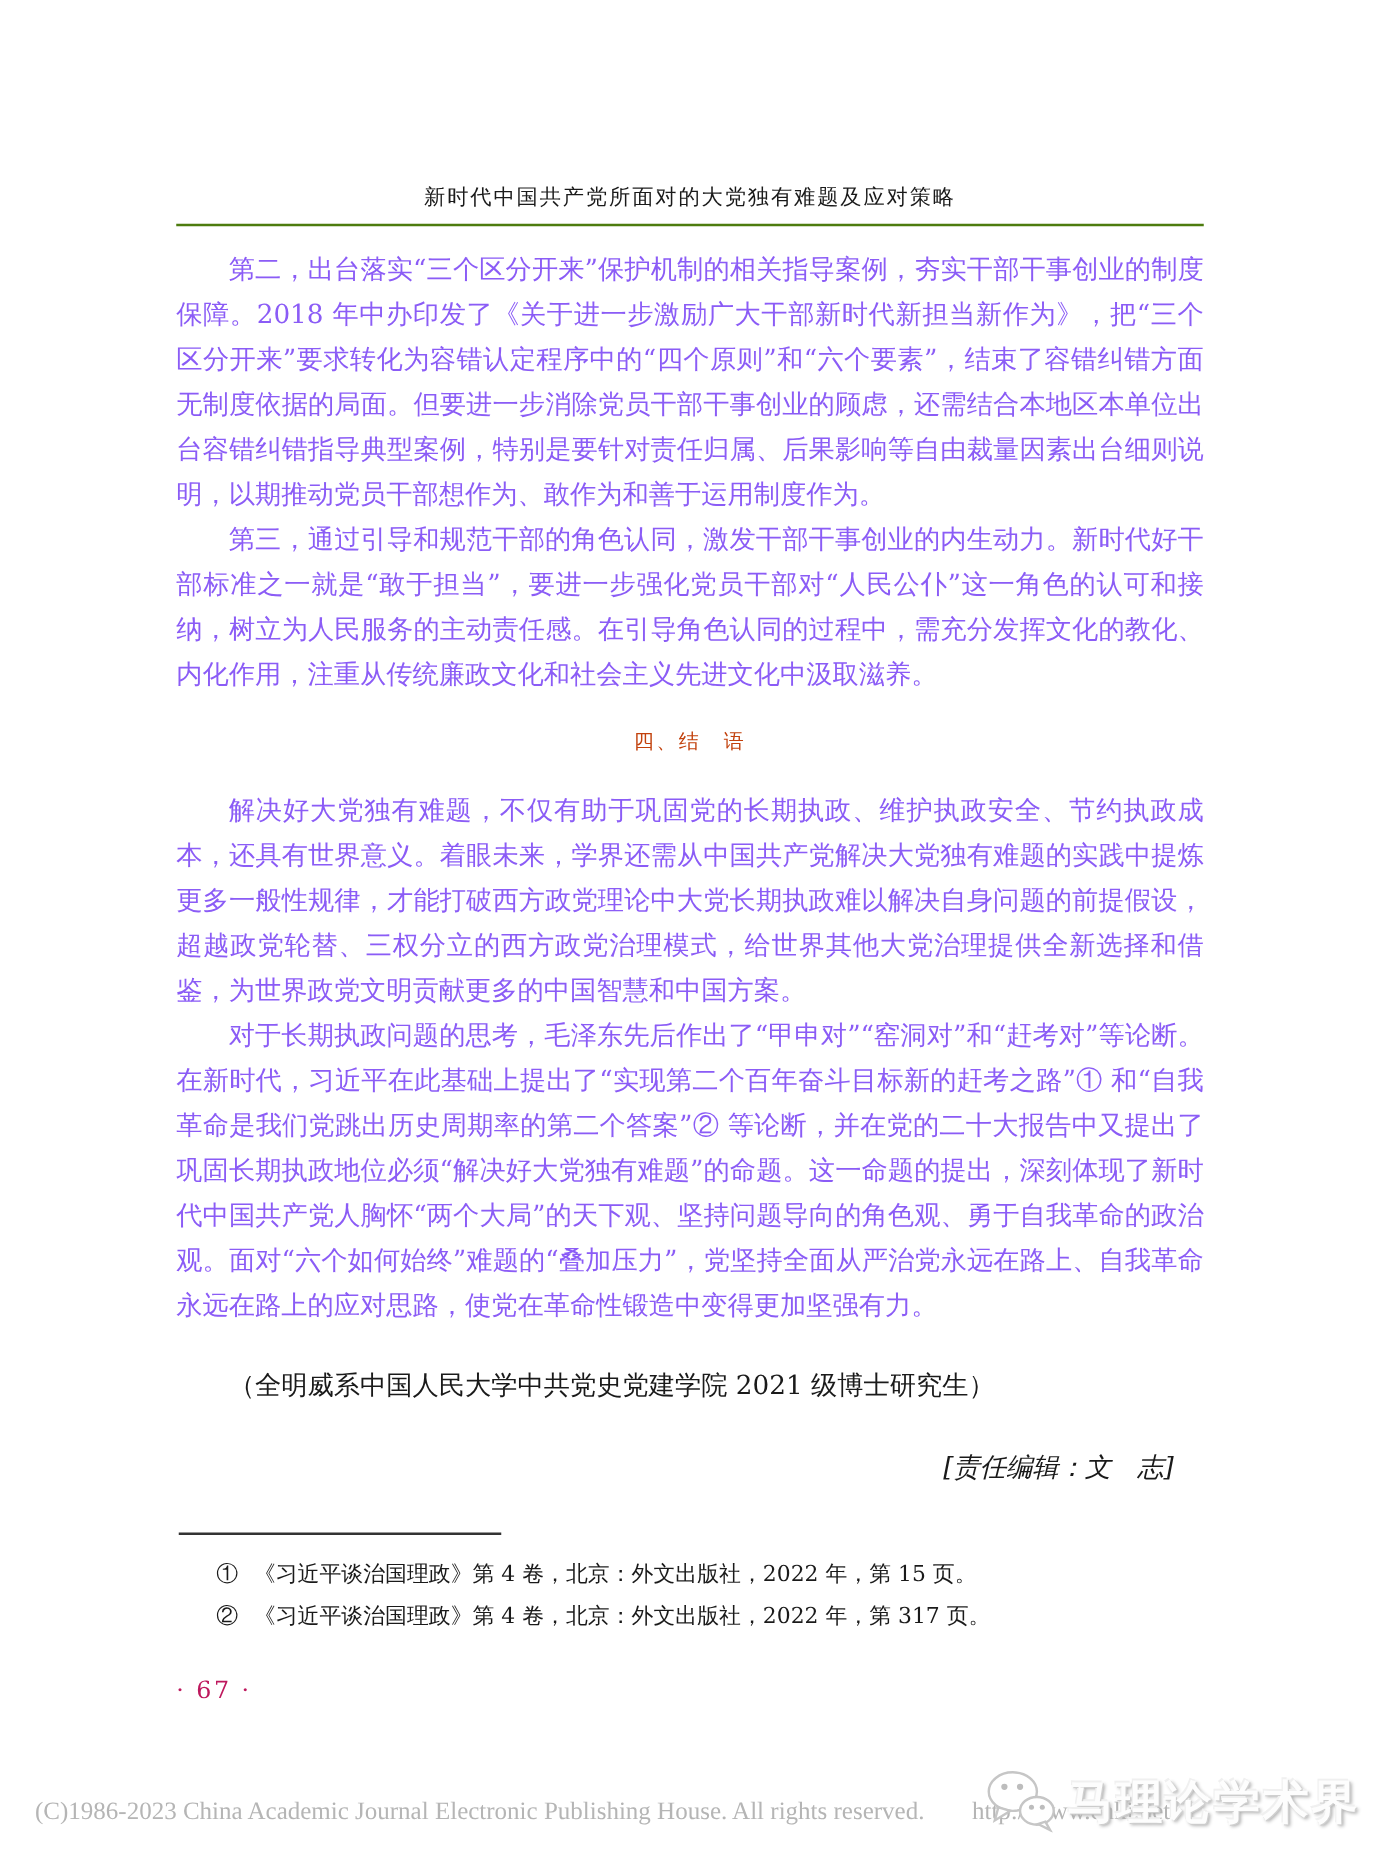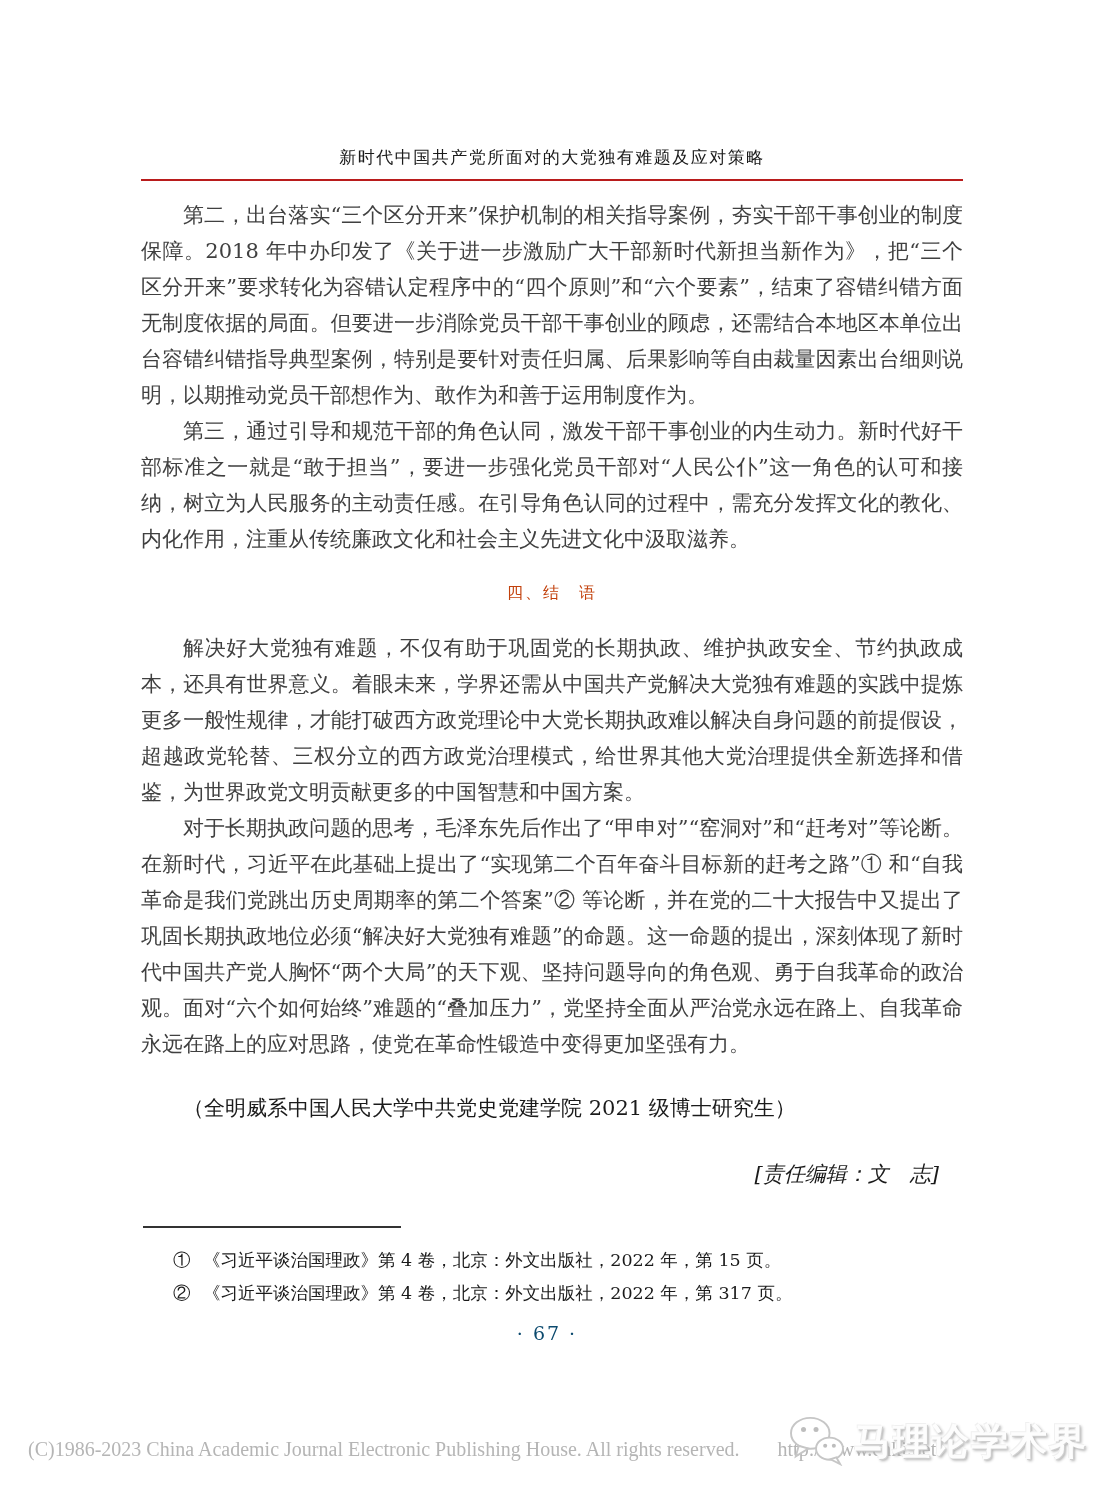--- a/index.html
+++ b/index.html
@@ -5,25 +5,25 @@
   html,body{margin:0;padding:0;}
   body{
     width:1102px;height:1496px;position:relative;overflow:hidden;
     background:#ffffff;
     font-family:"DejaVu Serif","Liberation Serif",serif;
     color:#141414;
   }
   .article{position:absolute;left:141px;top:146px;width:822px;}
   .running-title{
     text-align:center;font-size:17px;letter-spacing:1.5px;color:#1a1a1a;
-    padding-bottom:10px;border-bottom:2px solid #b91c1c;margin:0;font-weight:normal;
+    padding-bottom:10px;border-bottom:2px solid #4d7c0f;margin:0;font-weight:normal;
   }
   .body-par{
     font-size:21px;line-height:36px;text-align:justify;text-indent:2em;
-    margin:0;color:#404040;
+    margin:0;color:#8b5cf6;
   }
   .par-first{margin-top:16px;}
   .section-heading{
     text-align:center;font-size:16px;font-weight:normal;color:#c2410c;
     margin:26px 0 26px 0;letter-spacing:2px;
   }
   .author-note{
     font-size:21px;line-height:36px;text-indent:2em;margin:28px 0 0 0;
     color:#1a1a1a;
   }
@@ -34,21 +34,21 @@
   .footnote-block{position:absolute;left:141px;top:1226px;width:822px;}
   .footnote-rule{width:258px;border:none;border-top:2px solid #333;margin:0 0 0 2px;}
   .footnote-item{
     display:flex;font-size:17.5px;line-height:33px;color:#1a1a1a;
     margin-top:0;padding-left:32px;
   }
   .footnote-item:first-of-type{margin-top:16px;}
   .fn-marker{flex:0 0 30px;}
   .fn-text{flex:1;}
   .page-number{
-    text-align:center;font-size:19px;color:#0c4a6e;margin-top:12px;padding-right:10px;
+    text-align:left;font-size:19px;color:#be185d;margin-top:31px;padding-right:10px;
     letter-spacing:2px;
   }
   .footer-bar{
     position:absolute;left:28px;top:1438px;width:1060px;
     font-size:20px;color:#b5b5b5;white-space:nowrap;
     font-family:"Liberation Serif","DejaVu Serif",serif;
   }
   .footer-url{margin-left:38px;}
   .watermark{
     position:absolute;right:14px;top:1414px;display:flex;align-items:center;gap:8px;

